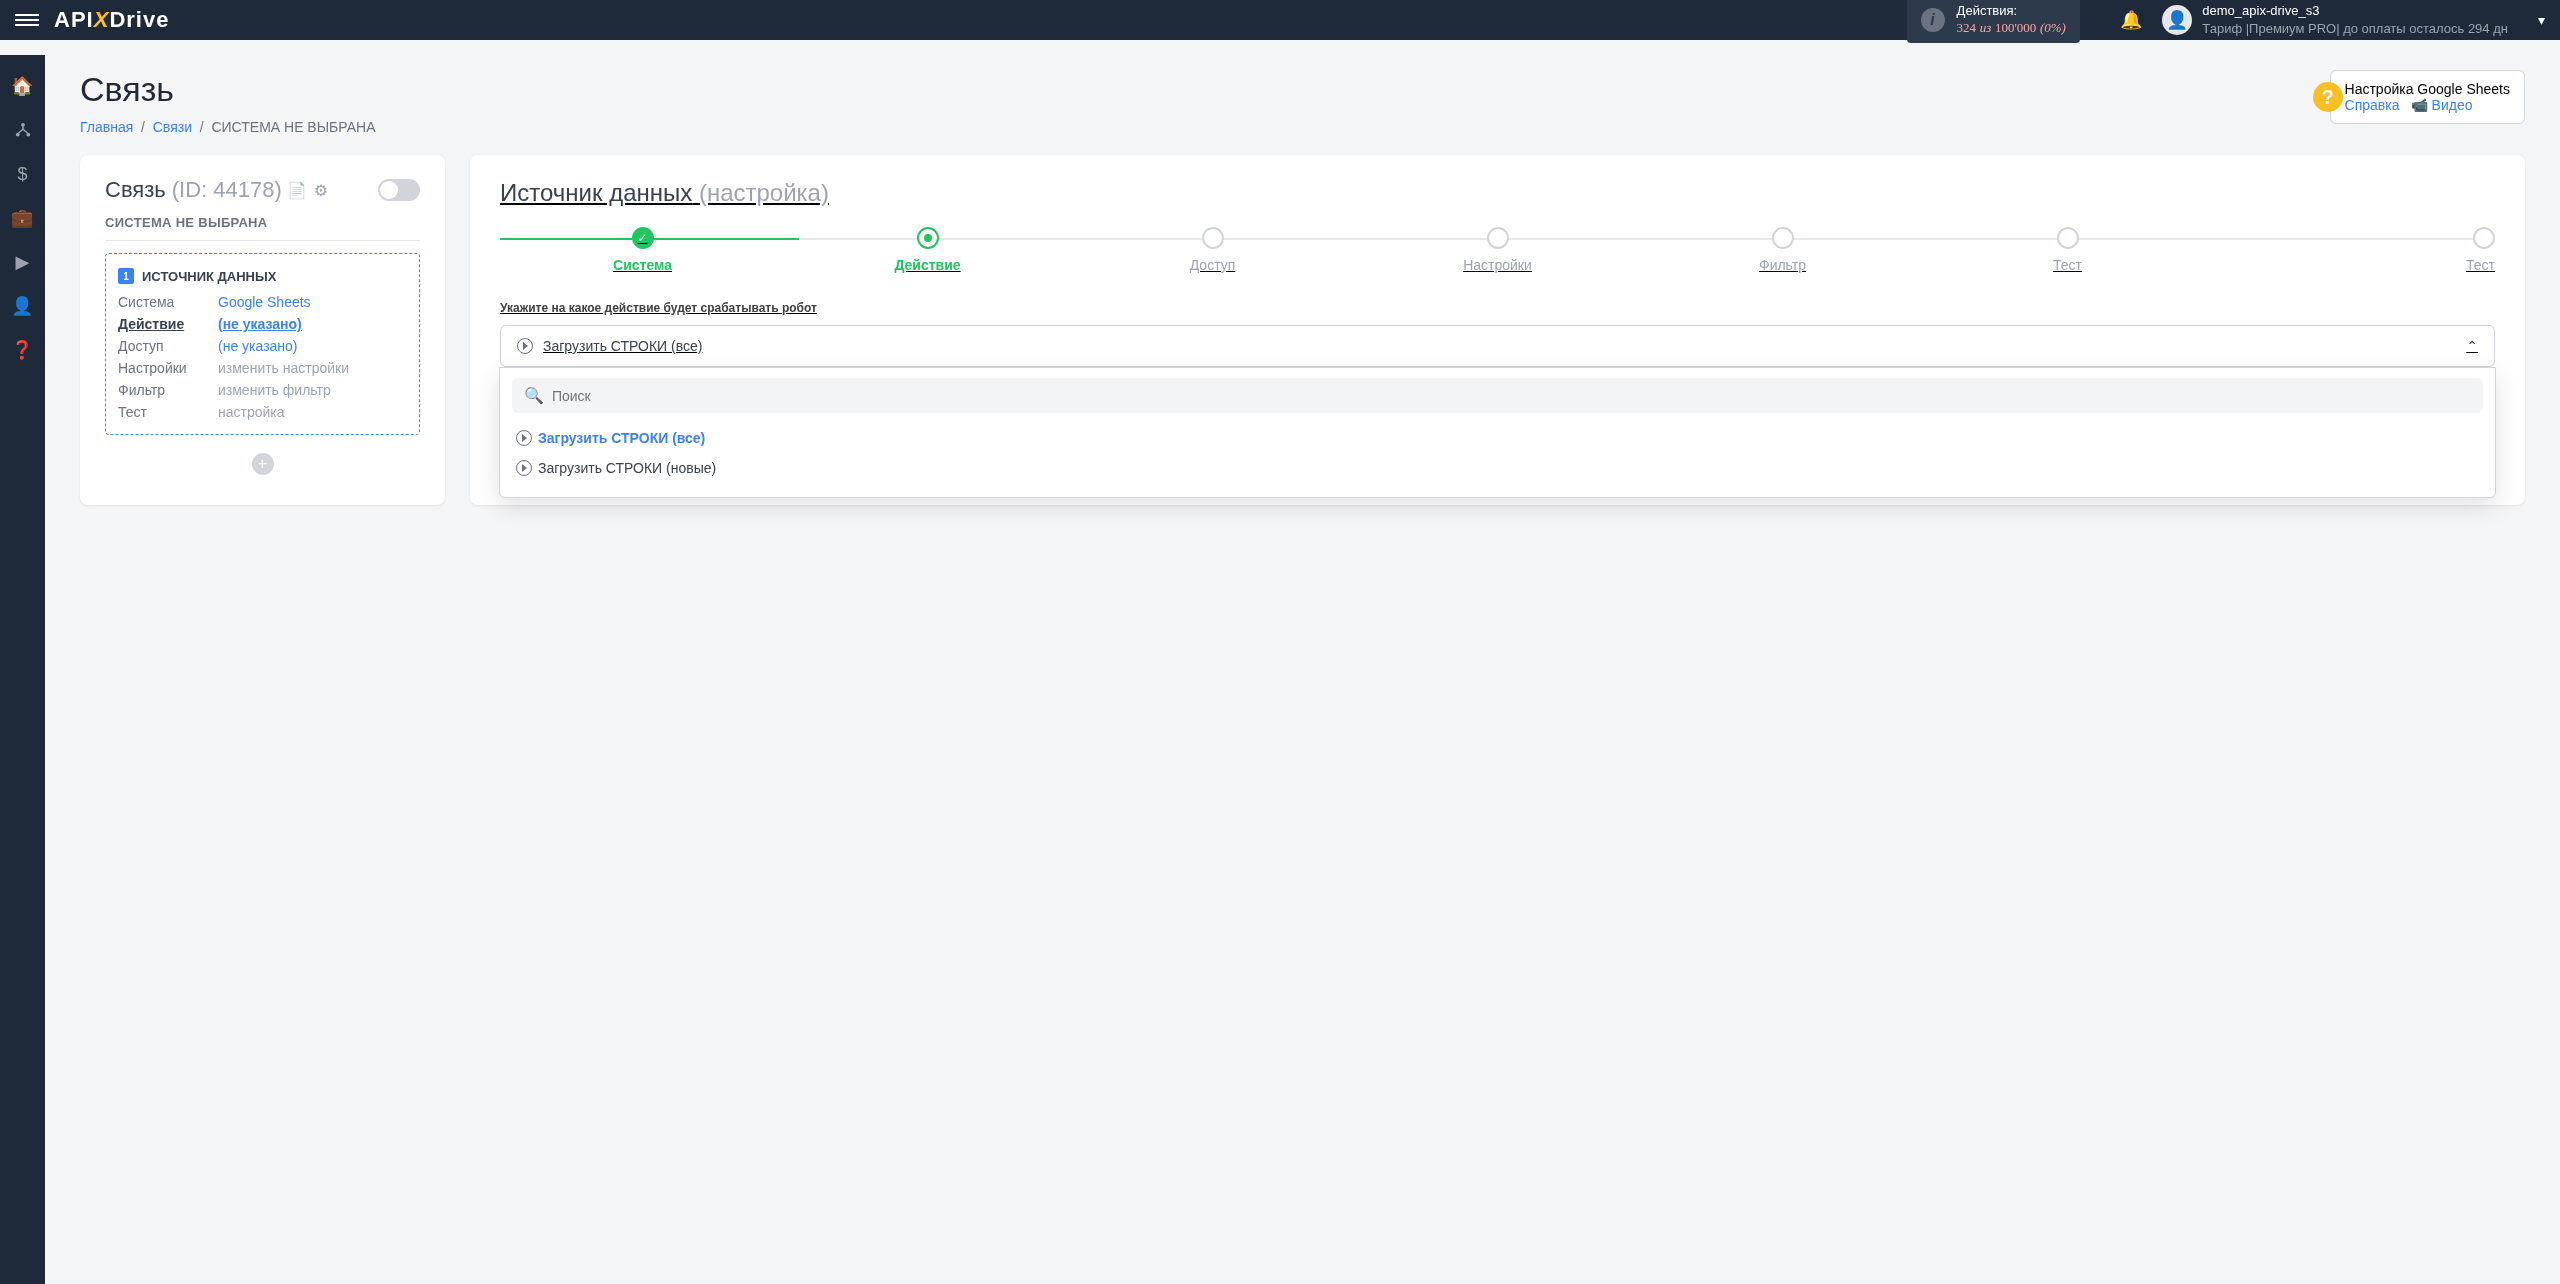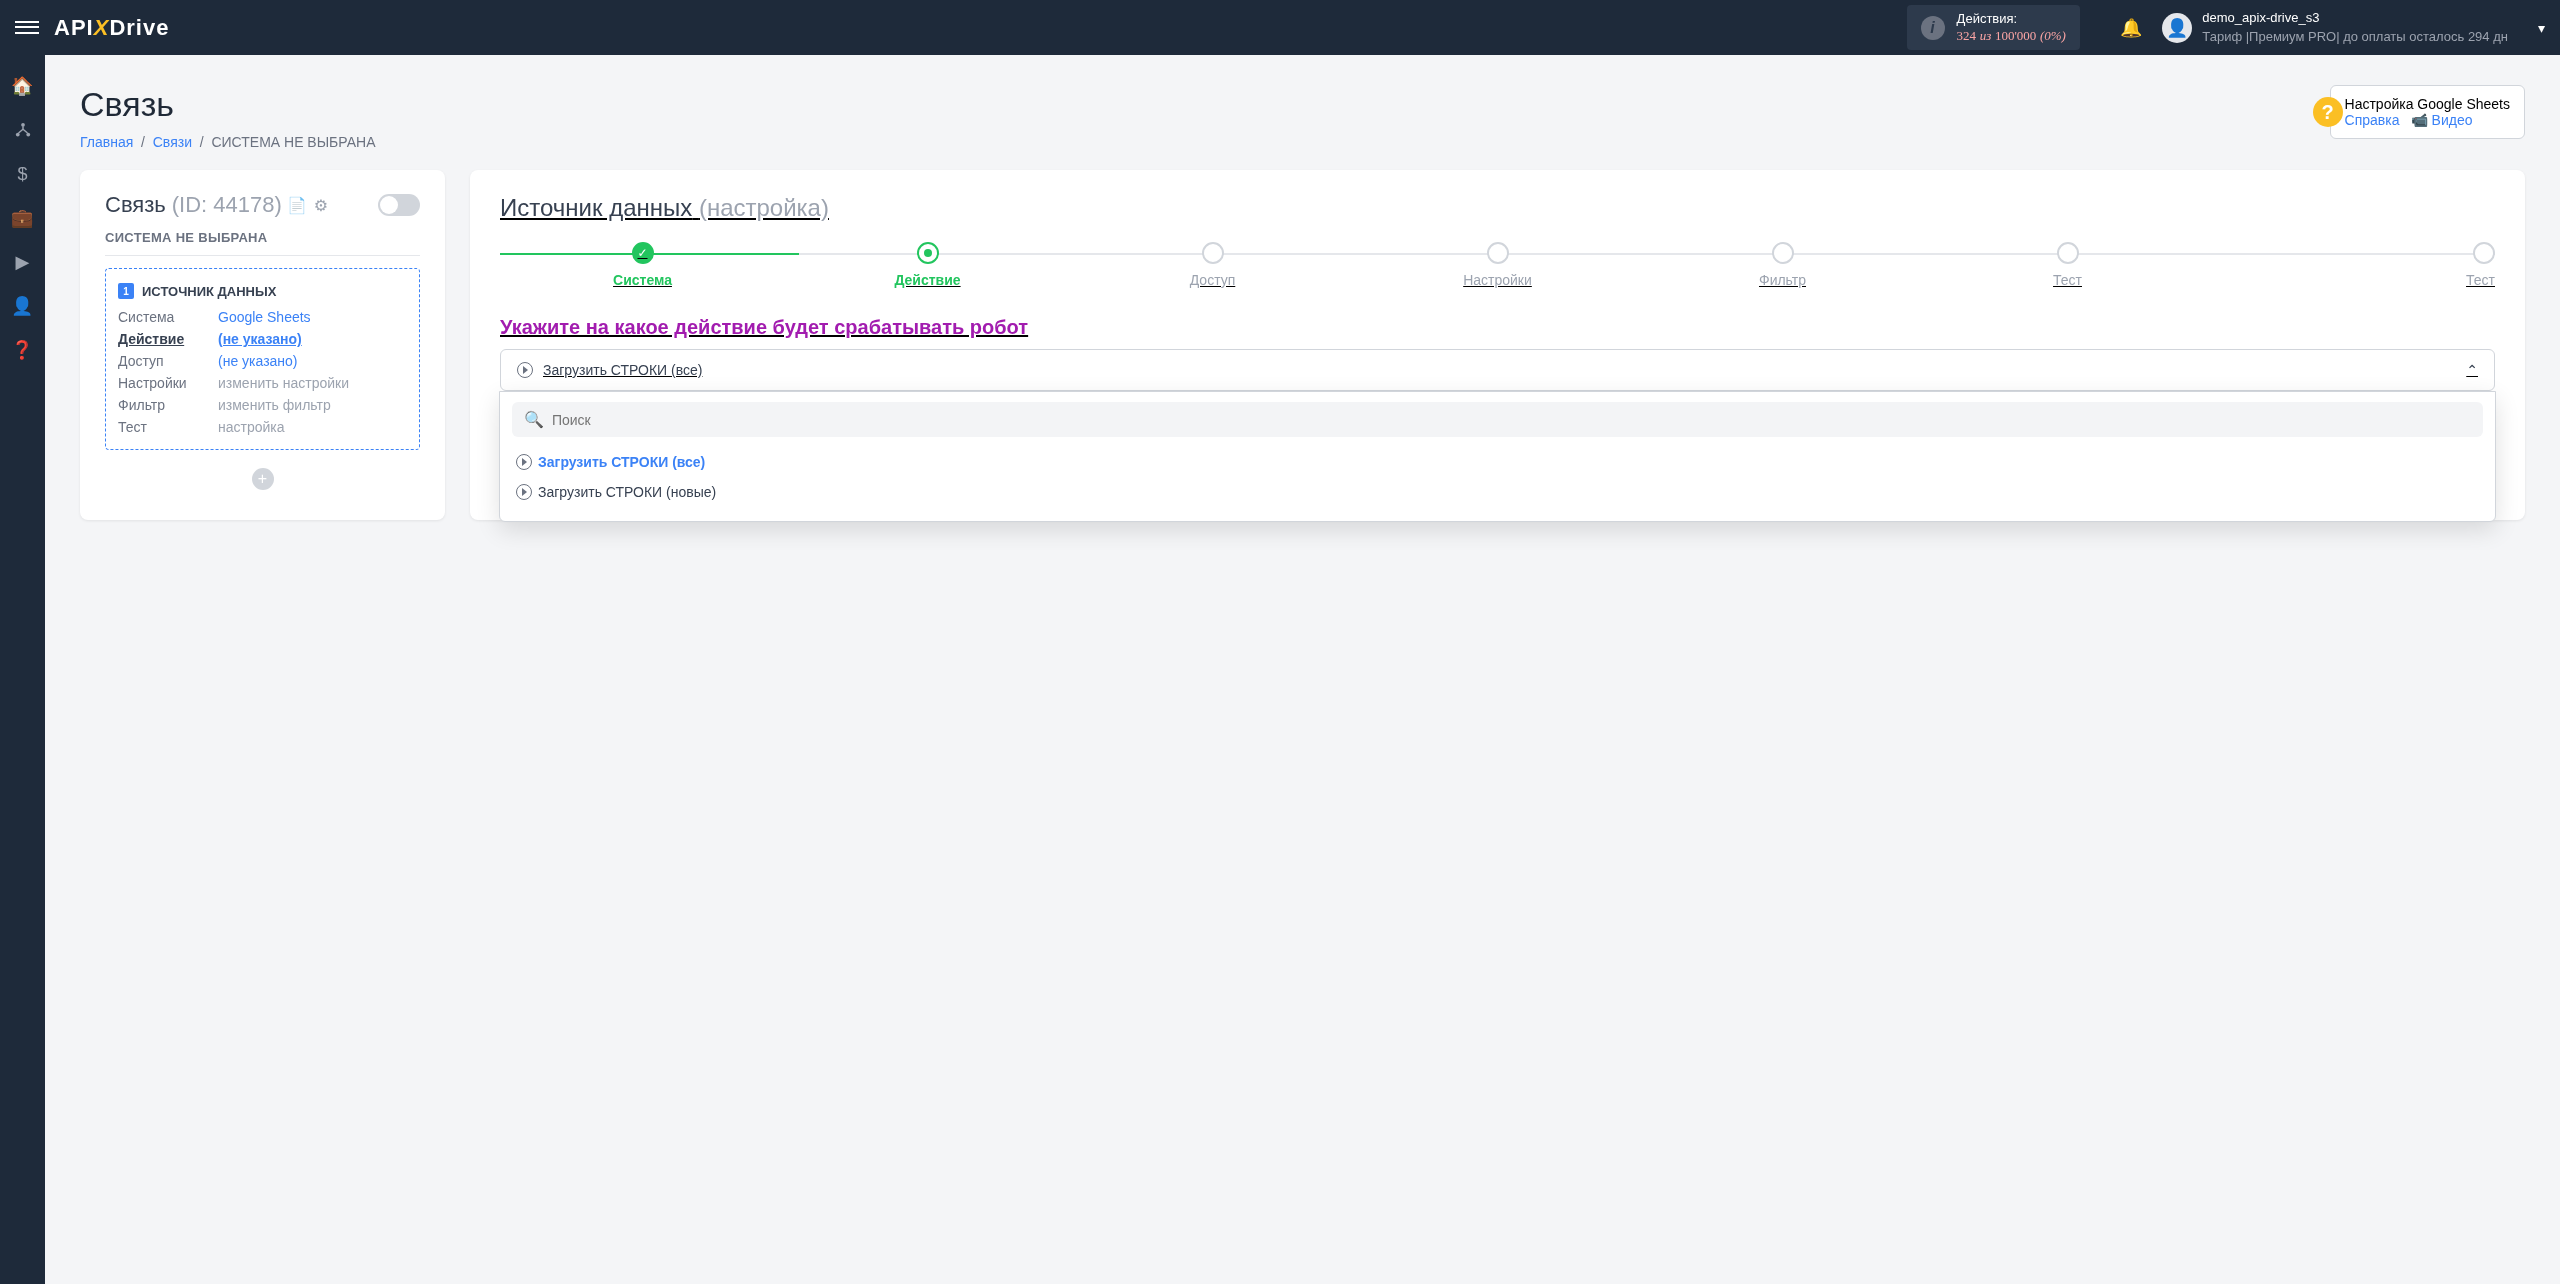--- a/index.html
+++ b/index.html
@@ -1,19 +1,19 @@
 <!DOCTYPE html>
 <html><head>
 <meta charset="utf-8">
 <style>
 * { margin: 0; padding: 0; box-sizing: border-box; font-family: Arial, sans-serif; }
 body { background: #f4f5f7; overflow: hidden; }
 
 
-.topbar { height: 55px; background: #1e2a3a; display: flex; align-items: center; padding: 0 15px; color: #fff; }
+.topbar { height: 40px; background: #1e2a3a; display: flex; align-items: center; padding: 0 15px; color: #fff; }
 .menu-toggle { width: 24px; height: 24px; margin-right: 15px; cursor: pointer; display: flex; flex-direction: column; justify-content: space-around; padding: 4px 0;}
 .menu-toggle span { height: 2px; background: #fff; width: 100%; }
 .logo { font-size: 22px; font-weight: 700; letter-spacing: 1px; }
 .logo .x { color: #fbbf24; font-style: italic; }
 .topbar-spacer { flex: 1; }
 .actions-box { background: #2d3a4c; border-radius: 4px; padding: 6px 14px; display: flex; align-items: center; gap: 12px; margin-right: 20px; }
 .actions-box .info-icon { width: 24px; height: 24px; border-radius: 50%; background: #6b7280; color: #2d3a4c; font-weight: bold; display: flex; align-items: center; justify-content: center; font-style: italic; }
 .actions-box .txt { font-size: 13px; line-height: 1.3; }
 .actions-box .green { color: #fca5a5; font-family: Liberation Serif, serif; }
 .actions-box .it { font-style: italic; }
@@ -78,21 +78,21 @@
 .step.done .dot { background: #22c55e; border-color: #22c55e; color: #fff; }
 .step.done .dot::after { content: "✓"; }
 .step.active .dot { border-color: #22c55e; }
 .step.active .dot::after { content: ""; width: 8px; height: 8px; background: #22c55e; border-radius: 50%; }
 .step .lbl { margin-top: 8px; font-size: 14px; color: #9ca3af; }
 .step.done .lbl, .step.active .lbl { color: #22c55e; font-weight: 600; }
 .step-line { position: absolute; top: 11px; left: 0; right: 0; height: 2px; background: #e5e7eb; z-index: 1; }
 .step-line-fill { position: absolute; top: 11px; left: 0; width: 15%; height: 2px; background: #22c55e; z-index: 1; }
 
 
-.instr { font-size: 20px; font-weight: 600; color: #a21caf; margin-bottom: 10px; }
+.instr { font-size: 12px; font-weight: 600; color: #404040; margin-bottom: 10px; }
 
 
 .select-box { border: 1px solid #d1d5db; border-radius: 6px; background: #fff; }
 .select-head { padding: 12px 16px; display: flex; align-items: center; justify-content: space-between; cursor: pointer; font-size: 14px; color: #374151; }
 .select-head .left { display: flex; align-items: center; gap: 10px; }
 .play-icon { width: 16px; height: 16px; border: 1.5px solid #6b7280; border-radius: 50%; position: relative; }
 .play-icon::after { content: ""; position: absolute; left: 5px; top: 3px; border-left: 5px solid #6b7280; border-top: 4px solid transparent; border-bottom: 4px solid transparent; }
 .dropdown { position: absolute; top: 100%; left: -1px; right: -1px; background: #fff; border: 1px solid #d1d5db; border-radius: 0 0 6px 6px; padding: 10px 12px 14px; box-shadow: 0 8px 24px rgba(0,0,0,0.12); z-index: 10; }
 .search-wrap { background: #f3f4f6; border-radius: 6px; padding: 8px 12px; display: flex; align-items: center; gap: 8px; margin-bottom: 10px; }
 .search-wrap input { border: none; background: transparent; outline: none; font-size: 14px; flex: 1; }

